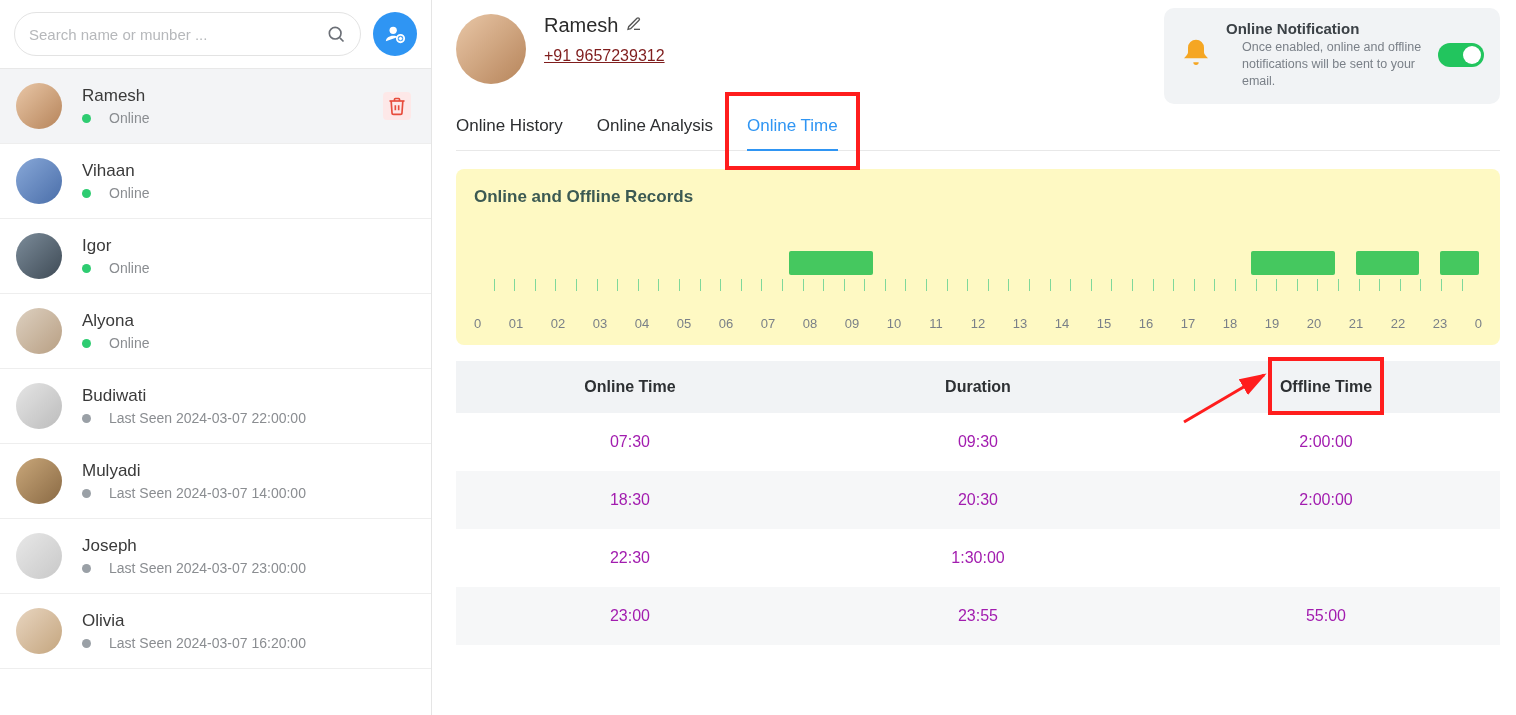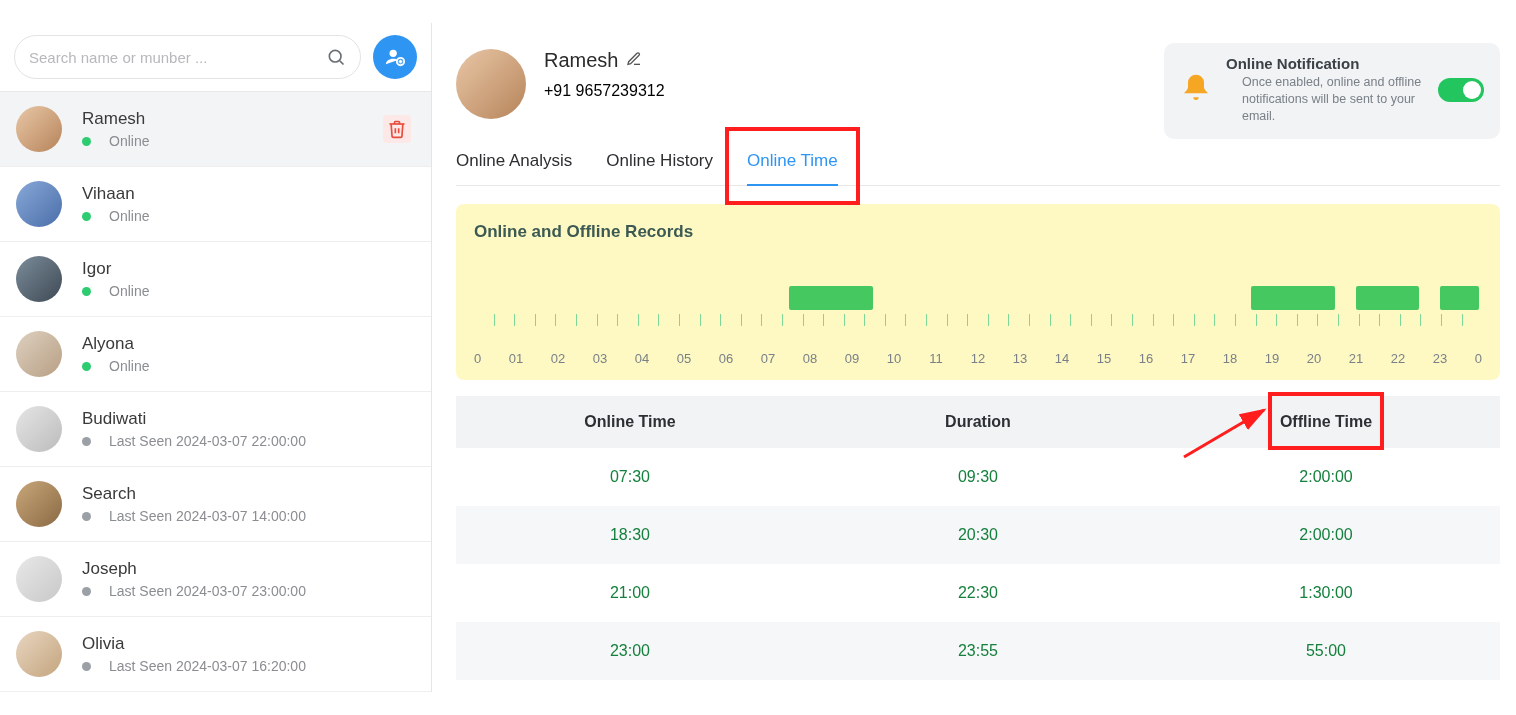--- a/index.html
+++ b/index.html
@@ -1,17 +1,17 @@
 <!DOCTYPE html>
 <html><head>
 <meta charset="utf-8">
 <style>
   * { box-sizing: border-box; margin: 0; padding: 0; }
   html, body { height: 100%; font-family: -apple-system, BlinkMacSystemFont, "Segoe UI", Arial, sans-serif; background:#fff; color:#333; }
-  .app { display:flex; width:1516px; height:715px; overflow:hidden;align-items:center; }
+  .app { display:flex; width:1516px; height:715px; overflow:hidden; }
 
   
   .sidebar { width:432px; border-right:1px solid #e5e5e5; display:flex; flex-direction:column; }
   .search-row { display:flex; align-items:center; padding:12px 14px 12px 14px; gap:12px; }
   .search-box { flex:1; display:flex; align-items:center; border:1px solid #e3e3e3; border-radius:999px; height:44px; padding:0 14px; color:#9aa0a6; }
   .search-box input { flex:1; border:none; outline:none; font-size:15px; background:transparent; color:#555; }
   .search-box input::placeholder { color:#b6b8bb; }
   .search-ico { width:20px; height:20px; color:#6b6f76; }
   .add-btn { width:44px; height:44px; border-radius:50%; background:#2f95f3; display:flex; align-items:center; justify-content:center; color:#fff; cursor:pointer; }
   .add-btn svg{ width:22px; height:22px; }
@@ -28,21 +28,21 @@
   .dot.online { background:#2ecc71; }
   .del-ico { position:absolute; right:20px; color:#e74c3c; background:#fde8e8; border-radius:4px; padding:4px; }
   .del-ico svg{ width:20px; height:20px; display:block; }
 
   
   .main { flex:1; display:flex; flex-direction:column; padding:14px 16px 0 24px; position:relative; }
   .header { display:flex; align-items:flex-start; gap:18px; }
   .big-avatar { width:70px; height:70px; border-radius:50%; background:linear-gradient(135deg,#d4b896,#a07856); flex:none; }
   .hname { font-size:20px; color:#2b2b2b; font-weight:500; display:flex; align-items:center; gap:8px; }
   .edit-ico svg{ width:16px; height:16px; color:#555; }
-  .hphone { margin-top:10px; font-size:16px; color:#000000; }
+  .hphone { margin-top:10px; font-size:16px; color:#7f1d1d;text-decoration:underline; }
 
   .notif-card { position:absolute; right:16px; top:8px; width:336px; background:#f1f3f5; border-radius:10px; padding:12px 16px 14px 16px; display:flex; gap:14px; align-items:center; }
   .notif-card .bell svg { width:32px; height:32px; color:#f5a623; }
   .notif-text .nt-title{ font-size:15px; font-weight:600; color:#3b4146; }
   .notif-text .nt-desc{ font-size:12.5px; color:#7a8088; line-height:1.35; margin-top:2px; max-width:200px;margin-left:16px;}
   .toggle { margin-left:auto; width:46px; height:24px; border-radius:999px; background:#22c55e; position:relative; cursor:pointer; flex:none; }
   .toggle .knob{ position:absolute; right:3px; top:3px; width:18px; height:18px; background:#fff; border-radius:50%; }
 
   .tabs { display:flex; gap:34px; margin-top:22px; border-bottom:1px solid #e8e8e8; position:relative; }
   .tab { padding:10px 0 14px 0; font-size:17px; color:#2c2e30; cursor:pointer; }
@@ -61,21 +61,21 @@
   .ticks div:first-child{ border-left:none;}
   .xlabels { position:absolute; left:0; right:0; bottom:4px; display:flex; font-size:13px; color:#7a8088; }
   .xlabels span{ flex:1; text-align:center; }
   .xlabels span:first-child{ text-align:left; flex:0.5;}
   .xlabels span:last-child{ text-align:right; flex:0.5;}
 
   
   .tbl { margin-top:16px; position:relative; }
   .thead, .trow { display:grid; grid-template-columns: 1fr 1fr 1fr; text-align:center; }
   .thead { background:#f1f3f5; height:52px; align-items:center; font-size:16px; font-weight:600; color:#2d3033; }
-  .trow { height:58px; align-items:center; font-size:16px; color:#15803d; }
+  .trow { height:58px; align-items:center; font-size:16px; color:#a21caf; }
   .trow.alt { background:#f6f7f8; }
   .red-box-dur { position:absolute; border:4px solid #ff1d1d; pointer-events:none; }
 
   .arrow { position:absolute; pointer-events:none; }
   .arrow svg{ overflow:visible; }
 
   
   .av1{background:linear-gradient(135deg,#e9c7a7,#b6845a);}
   .av2{background:linear-gradient(135deg,#88a8d8,#4a6ea9);}
   .av3{background:linear-gradient(135deg,#7c8c9a,#3e4a55);}
@@ -168,21 +168,21 @@
       <div class="cname">Budiwati</div>
       <div class="cstatus">
         <span class="dot "></span>
         <span>Last Seen 2024-03-07 22:00:00</span>
       </div>
     </div>
     </div>
         <div class="contact">
     <div class="avatar av6"></div>
     <div class="cinfo">
-      <div class="cname">Search</div>
+      <div class="cname">Mulyadi</div>
       <div class="cstatus">
         <span class="dot "></span>
         <span>Last Seen 2024-03-07 14:00:00</span>
       </div>
     </div>
     </div>
         <div class="contact">
     <div class="avatar av7"></div>
     <div class="cinfo">
       <div class="cname">Joseph</div>
@@ -233,22 +233,22 @@
       <div class="notif-text">
         <div class="nt-title">Online Notification</div>
         <div class="nt-desc">Once enabled, online and offline notifications will be sent to your email.</div>
       </div>
       <div class="toggle">
           <div class="knob"></div>
         </div>
     </div>
 
     <div class="tabs">
+      <div class="tab">Online History</div>
       <div class="tab">Online Analysis</div>
-      <div class="tab">Online History</div>
       <div class="tab active" id="tab-time">Online Time</div>
       <div class="red-box-tab" id="red-tab" style="left: 269px; top: -14px; width: 134.703px; height: 78px;"></div>
     </div>
 
     <div class="card">
       <div class="card-title">Online and Offline Records</div>
       <div class="chart" id="chart">
         <div class="chart-area" id="chart-area">
             <div class="bar" style="left: 31.25%; width: 8.33333%;"></div>
             <div class="bar" style="left: 77.0833%; width: 8.33333%;"></div>
@@ -347,21 +347,20 @@
     <div>07:30</div>
     <div>09:30</div>
     <div>2:00:00</div>
           </div>
           <div class="trow alt">
     <div>18:30</div>
     <div>20:30</div>
     <div>2:00:00</div>
           </div>
           <div class="trow">
-    <div>21:00</div>
     <div>22:30</div>
     <div>1:30:00</div>
           </div>
           <div class="trow alt">
     <div>23:00</div>
     <div>23:55</div>
     <div>55:00</div>
           </div>
         </div>
       <div class="red-box-dur" id="red-dur" style="left: 812px; top: -4px; width: 116px; height: 58px;"></div>

